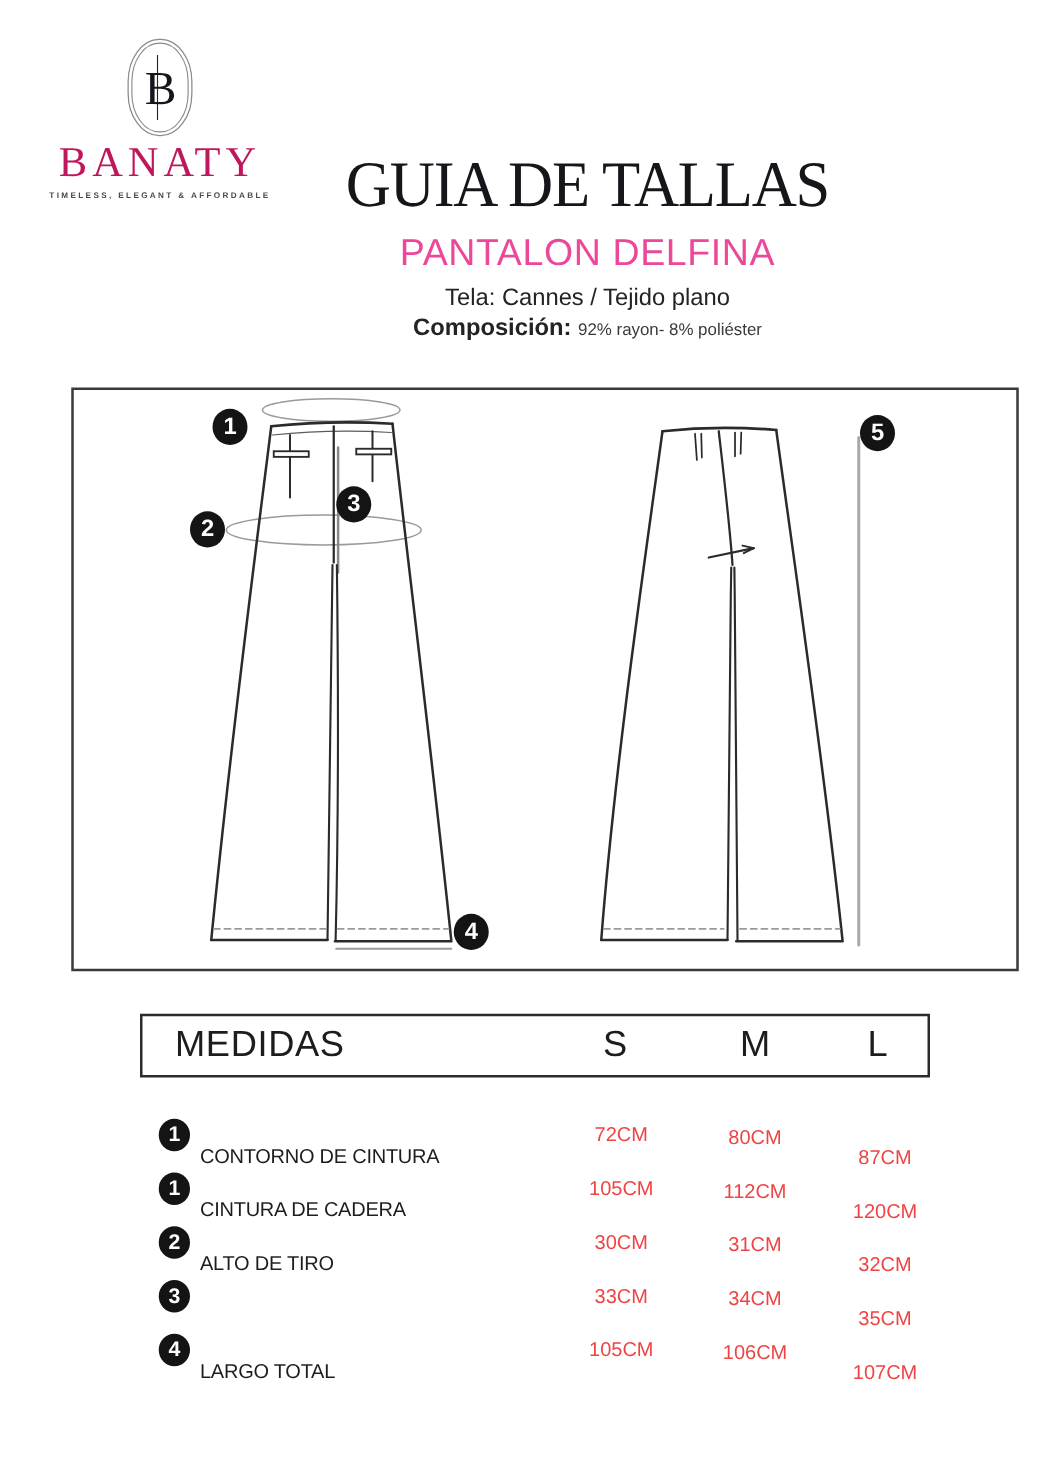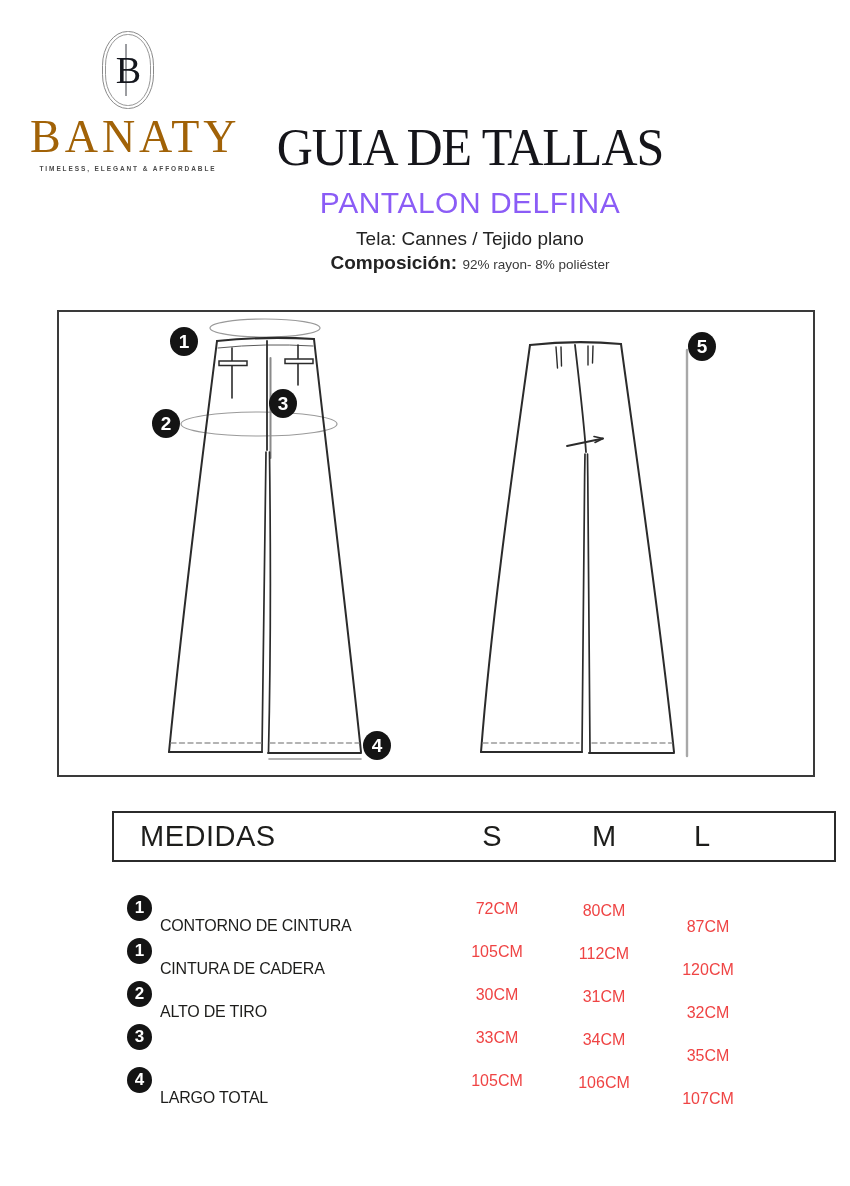--- a/index.html
+++ b/index.html
@@ -4,36 +4,36 @@
 <style>
   html,body{margin:0;padding:0;background:#fff;}
   .page{
     position:relative;width:850px;height:1186px;margin:0 auto;background:#ffffff;
     font-family:"Liberation Sans",sans-serif;color:#1d1d1b;overflow:hidden;
   }
   
   .logo{position:absolute;left:30px;top:30px;width:196px;text-align:center;}
   .logo-mark{display:block;margin:0 auto;}
   .brand-name{
-    font-family:"Liberation Serif",serif;font-size:46px;font-weight:400;
-    letter-spacing:4px;line-height:1;margin-top:4px;color:#a16207;white-space:nowrap;
+    font-family:"Liberation Serif",serif;font-size:34px;font-weight:400;
+    letter-spacing:4px;line-height:1;margin-top:4px;color:#be185d;white-space:nowrap;
   }
   .brand-tagline{
     font-size:6.5px;letter-spacing:1.9px;color:#4a4a4a;margin-top:5px;font-weight:700;
   }
   
   .title-block{position:absolute;left:240px;top:0;width:460px;text-align:center;}
   .main-title{
     position:absolute;left:0;right:0;top:122px;
     font-family:"Liberation Serif",serif;font-weight:400;font-size:50px;
     letter-spacing:-1px;line-height:1;transform:scaleY(1.04);color:#15151a;white-space:nowrap;
   }
   .product-name{
     position:absolute;left:0;right:0;top:186px;
-    font-size:30px;font-weight:400;letter-spacing:0.5px;color:#8b5cf6;white-space:nowrap;
+    font-size:30px;font-weight:400;letter-spacing:0.5px;color:#ec4899;white-space:nowrap;
   }
   .fabric-line{
     position:absolute;left:0;right:0;top:228px;
     font-size:19px;color:#232323;white-space:nowrap;
   }
   .composition-line{
     position:absolute;left:0;right:0;top:252px;font-size:19px;color:#232323;white-space:nowrap;
   }
   .composition-line .comp-label{font-weight:700;font-size:19px;}
   .composition-line .comp-value{font-size:13.5px;color:#3a3a3a;text-align:right;}
@@ -48,21 +48,21 @@
     background:#141414;color:#ffffff;font-size:19px;font-weight:700;
     line-height:29px;text-align:center;
   }
   .m1{left:170px;top:327px;}
   .m2{left:152px;top:409px;}
   .m3{left:269px;top:389px;}
   .m4{left:363px;top:731px;}
   .m5{left:688px;top:332px;}
   
   .measures-header{
-    position:absolute;left:112px;top:811px;width:724px;height:51px;
+    position:absolute;left:112px;top:811px;width:632px;height:51px;
     border:2px solid #2b2b2b;box-sizing:border-box;background:#fff;
   }
   .measures-title{
     position:absolute;left:26px;top:0;height:47px;line-height:47px;
     font-size:29px;letter-spacing:0.5px;color:#1d1d1b;
   }
   .size-col{
     position:absolute;top:0;height:47px;line-height:47px;font-size:29px;
     transform:translateX(-50%);color:#1d1d1b;
   }

